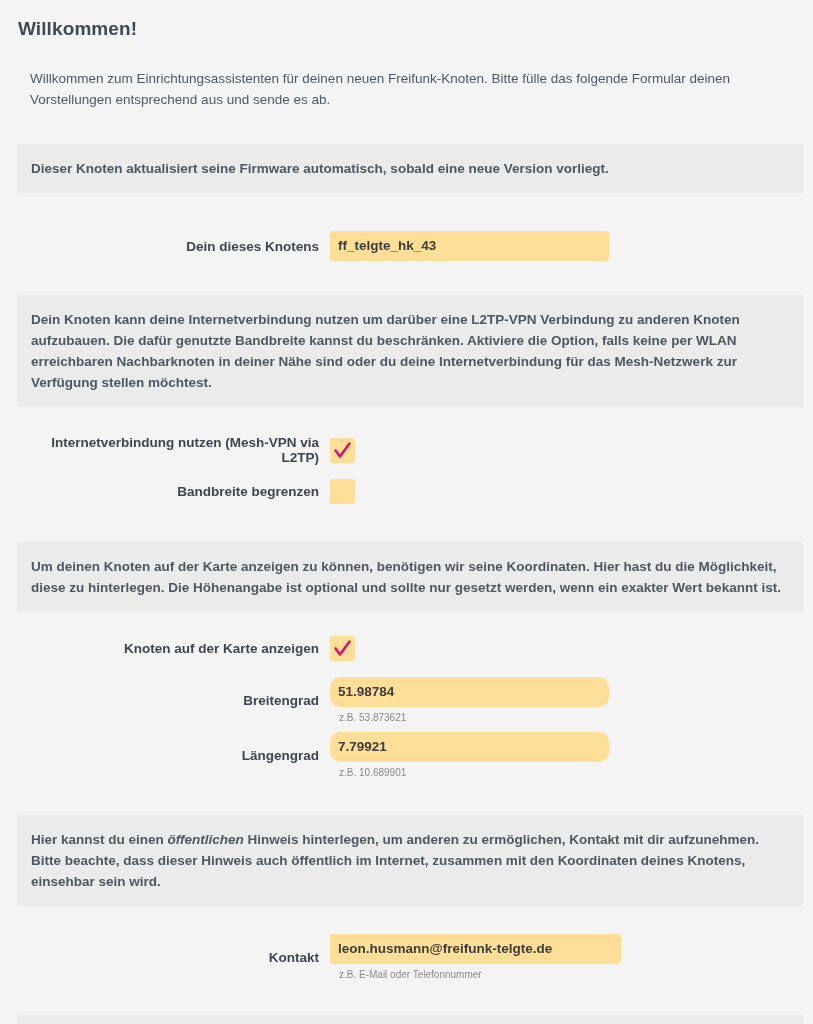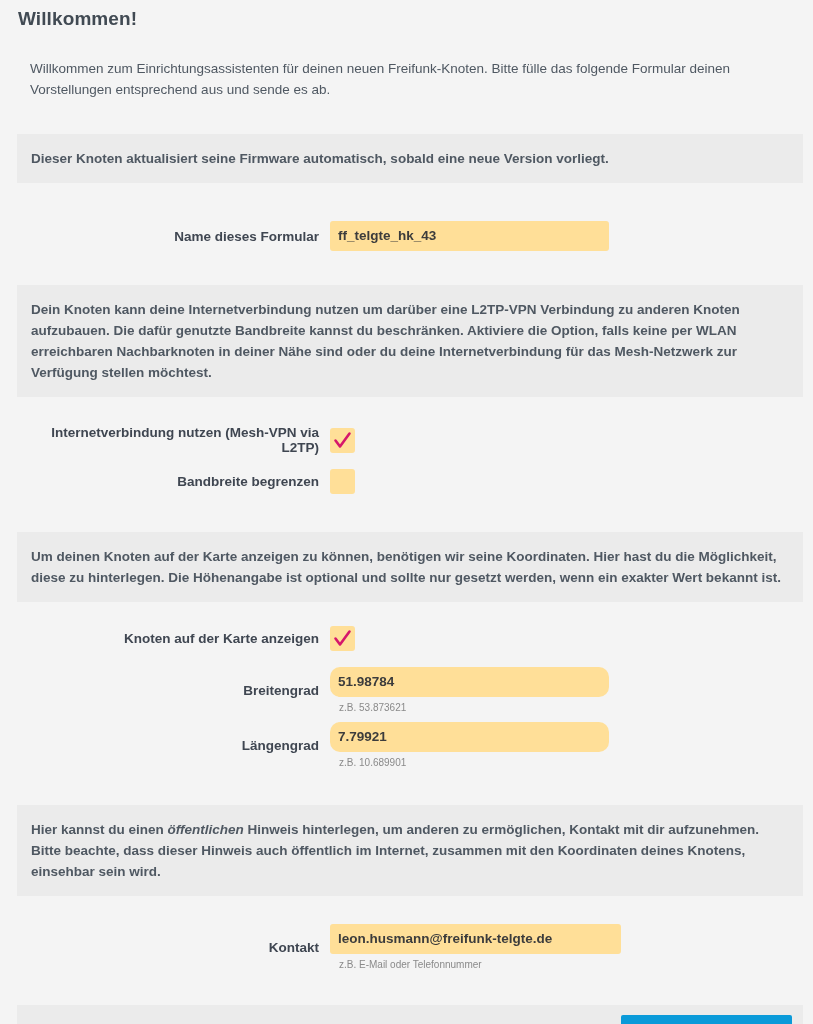--- a/index.html
+++ b/index.html
@@ -12,21 +12,21 @@
     background: #f4f4f4;
     font-family: "Liberation Sans", sans-serif;
     color: #4a4a4a;
     overflow: hidden;
   }
   .page {
     position: relative;
     width: 813px;
     height: 1024px;
     box-sizing: border-box;
-    padding: 0 10px;
+    padding: 10px 10px;
   }
 
   
   .page-title {
     font-size: 19px;
     font-weight: bold;
     color: #414a53;
     margin: 0;
     padding: 8px 0 0 8px;
     letter-spacing: 0.1px;
@@ -163,21 +163,21 @@
 
   <div class="sp-22"></div>
 
   <div class="infobox">
     <span>Dieser Knoten aktualisiert seine Firmware automatisch, sobald eine neue Version vorliegt.</span>
   </div>
 
   <div class="sp-38"></div>
 
   <div class="form-row">
-    <div class="form-label">Name dieses Formular</div>
+    <div class="form-label">Dein dieses Knotens</div>
     <div class="form-field">
       <input class="text-input w-node" type="text" value="ff_telgte_hk_43" style="">
     </div>
   </div>
 
   <div class="sp-34"></div>
 
   <div class="infobox">
     <span>Dein Knoten kann deine Internetverbindung nutzen um darüber eine L2TP-VPN Verbindung zu anderen Knoten aufzubauen. Die dafür genutzte Bandbreite kannst du beschränken. Aktiviere die Option, falls keine per WLAN erreichbaren Nachbarknoten in deiner Nähe sind oder du deine Internetverbindung für das Mesh-Netzwerk zur Verfügung stellen möchtest.</span>
   </div>

